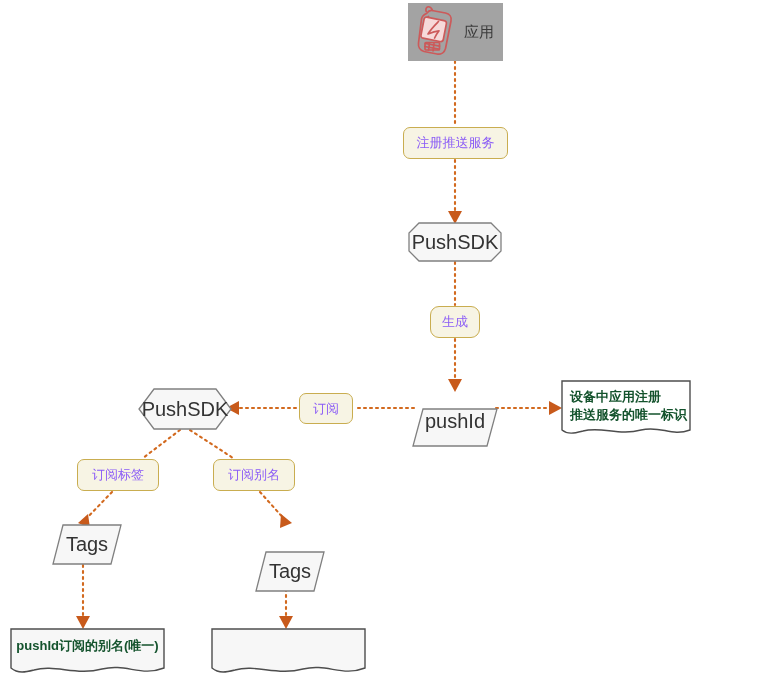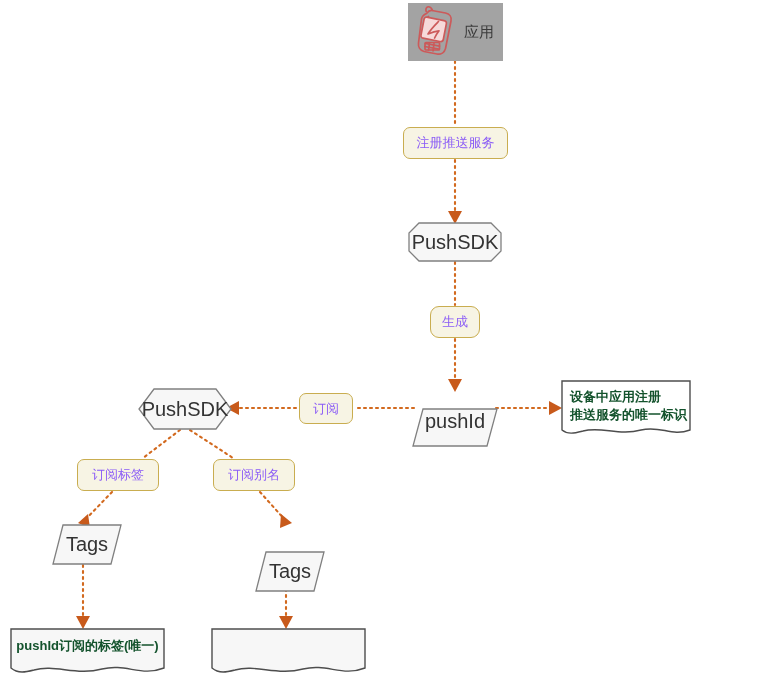--- a/index.html
+++ b/index.html
@@ -228,21 +228,21 @@
     <svg class="shape-svg" viewBox="0 0 70 41" width="70" height="41" xmlns="http://www.w3.org/2000/svg">
       <polygon points="11,1 69,1 59,40 1,40" fill="#f7f7f7" stroke="#808080" stroke-width="1.3"></polygon>
     </svg>
     <div class="shape-text">Tags</div>
   </div>
 
   <div class="note-wrap" style="left:10px; top:628px; width:155px; height:48px;">
     <svg class="shape-svg" viewBox="0 0 155 48" width="155" height="48" xmlns="http://www.w3.org/2000/svg">
       <path d="M1,1 L154,1 L154,40 C131,49 116,35 92,41 C66,48 45,36 24,42 C16,44 8,46 1,40 Z" fill="#f7f7f7" stroke="#4d4d4d" stroke-width="1.4"></path>
     </svg>
-    <div class="note-text" style="height:36px; align-items:center; justify-content:center;">pushId订阅的标签(唯一)</div>
+    <div class="note-text" style="height:36px; align-items:center; justify-content:center;">pushId订阅的别名(唯一)</div>
   </div>
 
   <div class="note-wrap" style="left:211px; top:628px; width:155px; height:48px;">
     <svg class="shape-svg" viewBox="0 0 155 48" width="155" height="48" xmlns="http://www.w3.org/2000/svg">
       <path d="M1,1 L154,1 L154,40 C131,49 116,35 92,41 C66,48 45,36 24,42 C16,44 8,46 1,40 Z" fill="#f7f7f7" stroke="#4d4d4d" stroke-width="1.4"></path>
     </svg>
   </div>
 
 </div>
 

